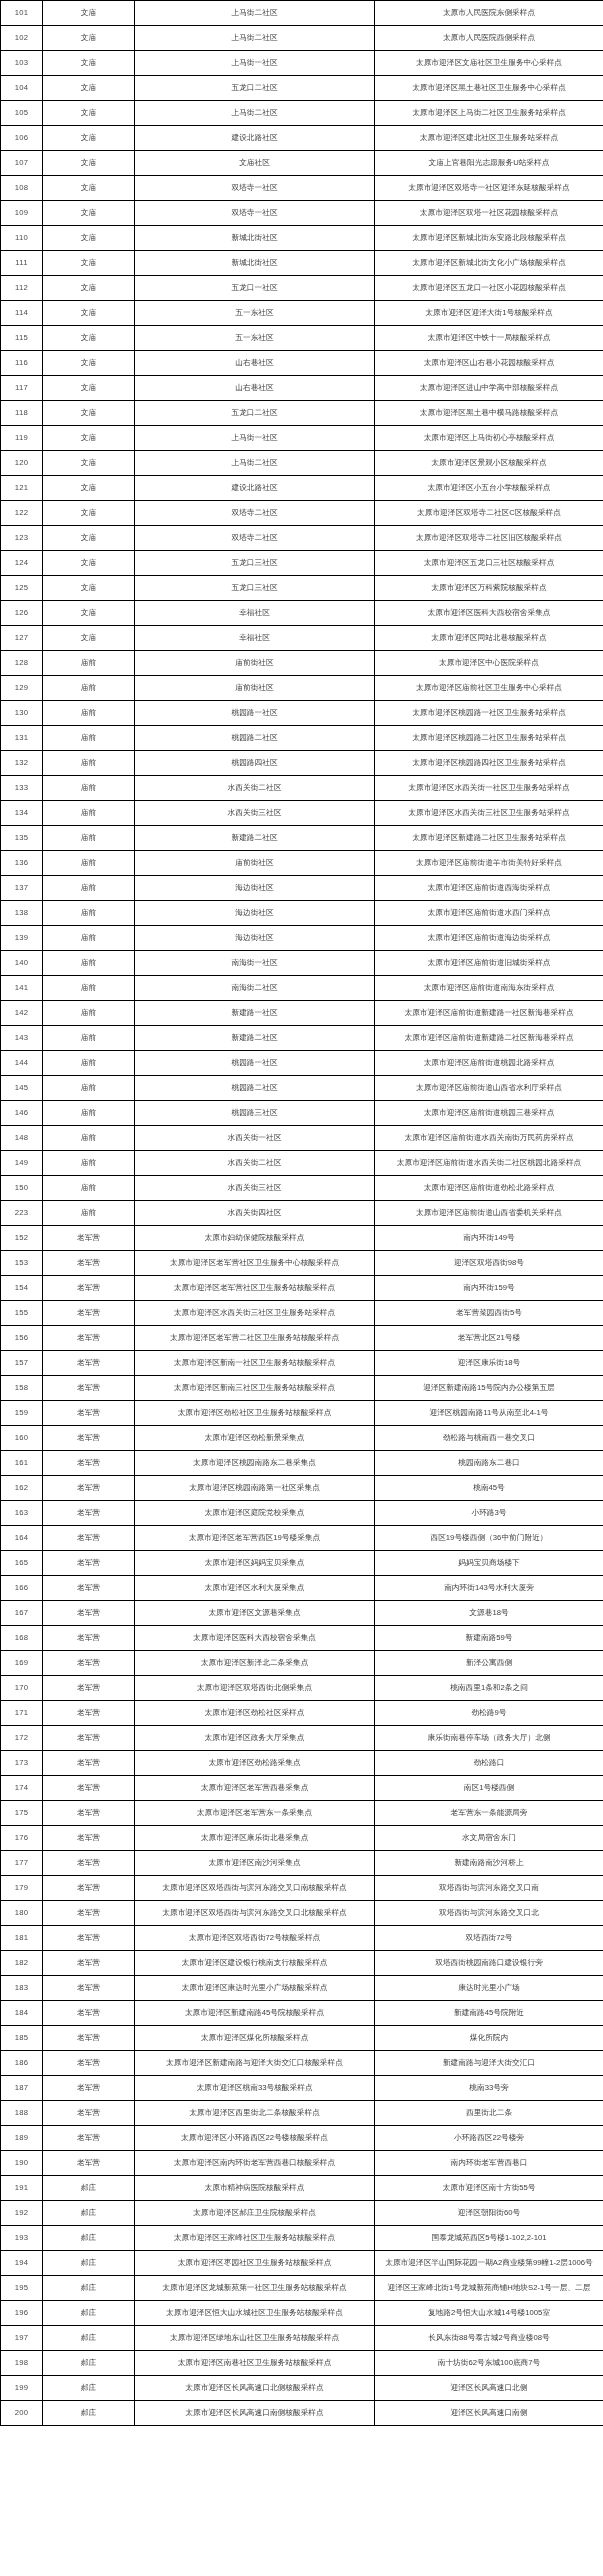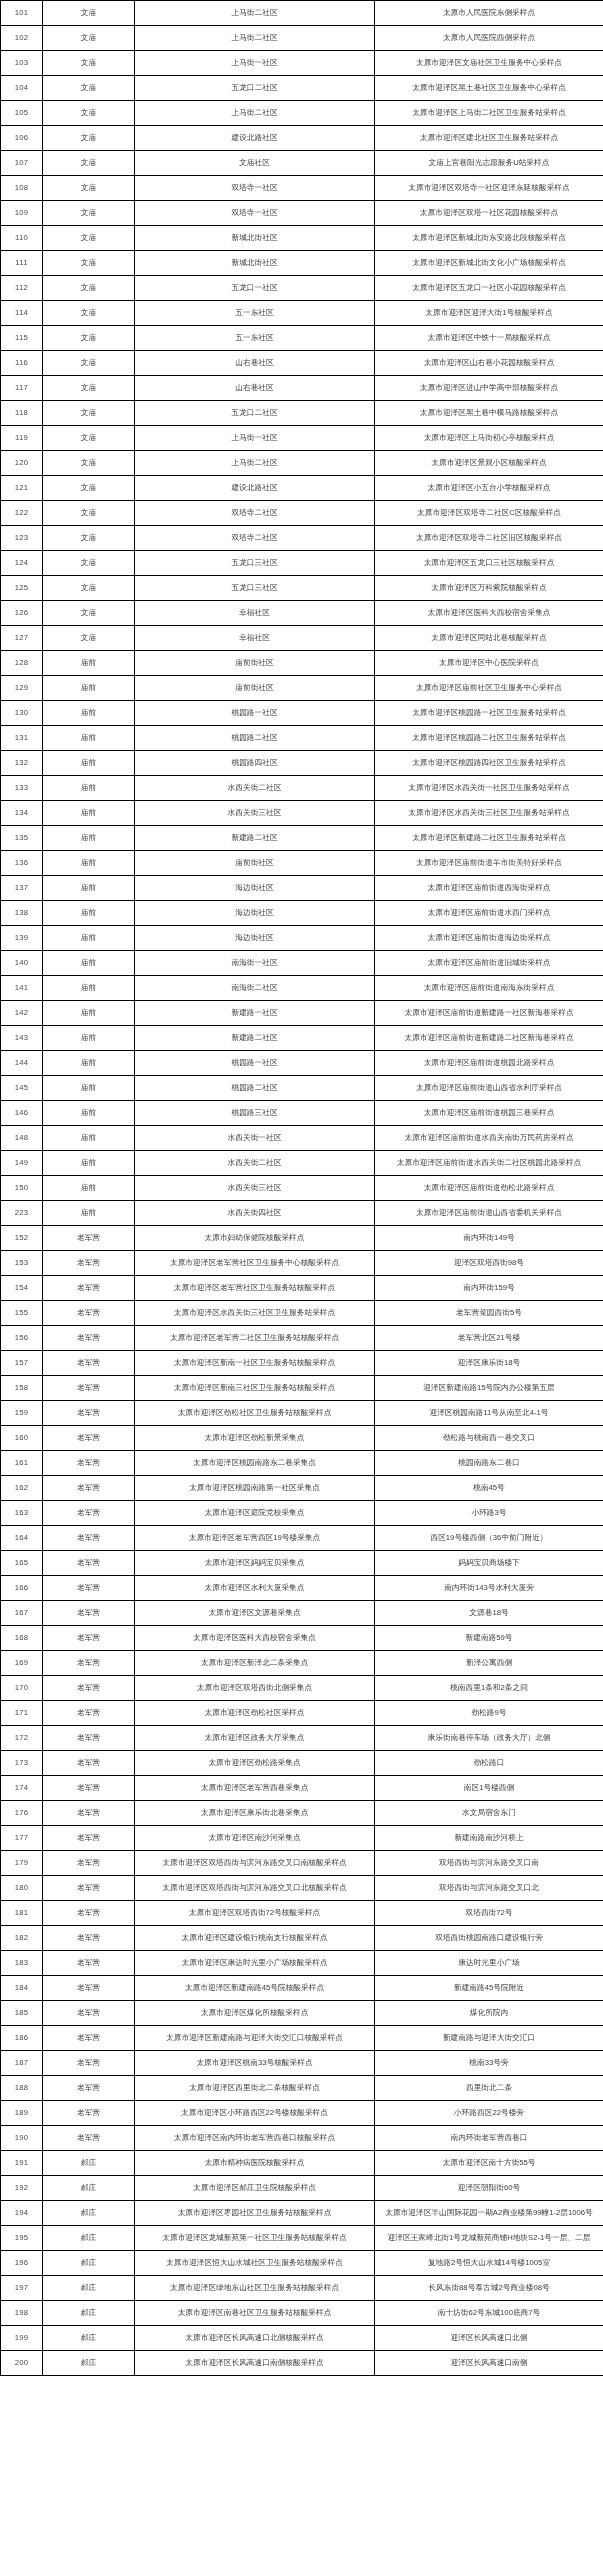--- a/index.html
+++ b/index.html
@@ -471,20 +471,26 @@
         <td>太原市迎泽区劲松路采集点</td>
         <td>劲松路口</td>
       </tr>
       <tr>
         <td class="num">174</td>
         <td>老军营</td>
         <td>太原市迎泽区老军营西巷采集点</td>
         <td>南区1号楼西侧</td>
       </tr>
       <tr>
+        <td class="num">175</td>
+        <td>老军营</td>
+        <td>太原市迎泽区老军营东一条采集点</td>
+        <td>老军营东一条能源局旁</td>
+      </tr>
+      <tr>
         <td class="num">176</td>
         <td>老军营</td>
         <td>太原市迎泽区康乐街北巷采集点</td>
         <td>水文局宿舍东门</td>
       </tr>
       <tr>
         <td class="num">177</td>
         <td>老军营</td>
         <td>太原市迎泽区南沙河采集点</td>
         <td>新建南路南沙河桥上</td>
@@ -565,20 +571,26 @@
         <td class="num">191</td>
         <td>郝庄</td>
         <td>太原市精神病医院核酸采样点</td>
         <td>太原市迎泽区南十方街55号</td>
       </tr>
       <tr>
         <td class="num">192</td>
         <td>郝庄</td>
         <td>太原市迎泽区郝庄卫生院核酸采样点</td>
         <td>迎泽区朝阳街60号</td>
+      </tr>
+      <tr>
+        <td class="num">193</td>
+        <td>郝庄</td>
+        <td>太原市迎泽区王家峰社区卫生服务站核酸采样点</td>
+        <td>国泰龙城苑西区5号楼1-102,2-101</td>
       </tr>
       <tr>
         <td class="num">194</td>
         <td>郝庄</td>
         <td>太原市迎泽区枣园社区卫生服务站核酸采样点</td>
         <td>太原市迎泽区半山国际花园一期A2商业楼第99幢1-2层1006号</td>
       </tr>
       <tr>
         <td class="num">195</td>
         <td>郝庄</td>

